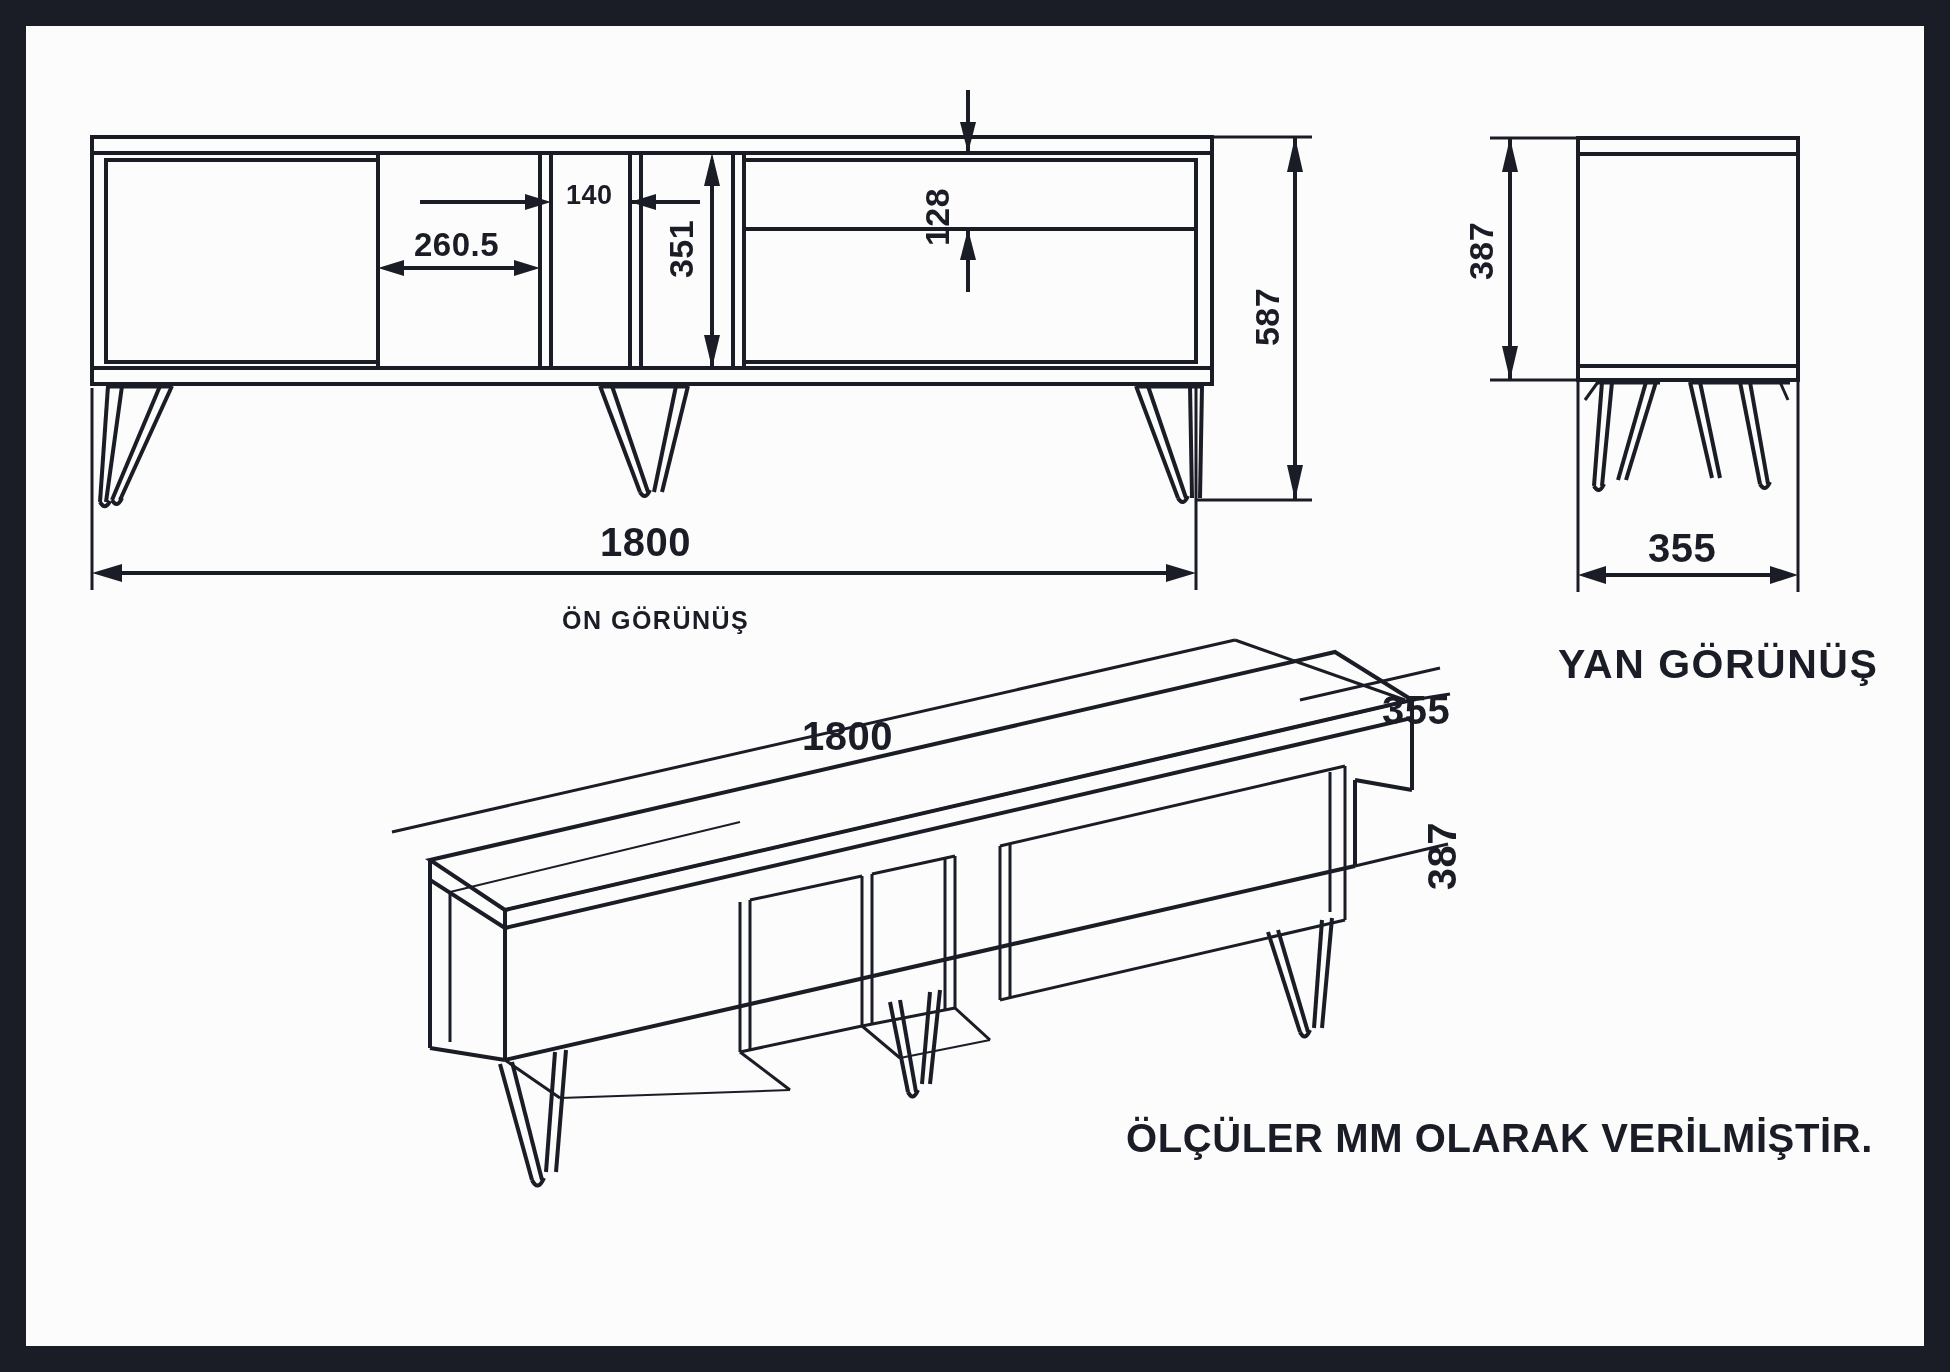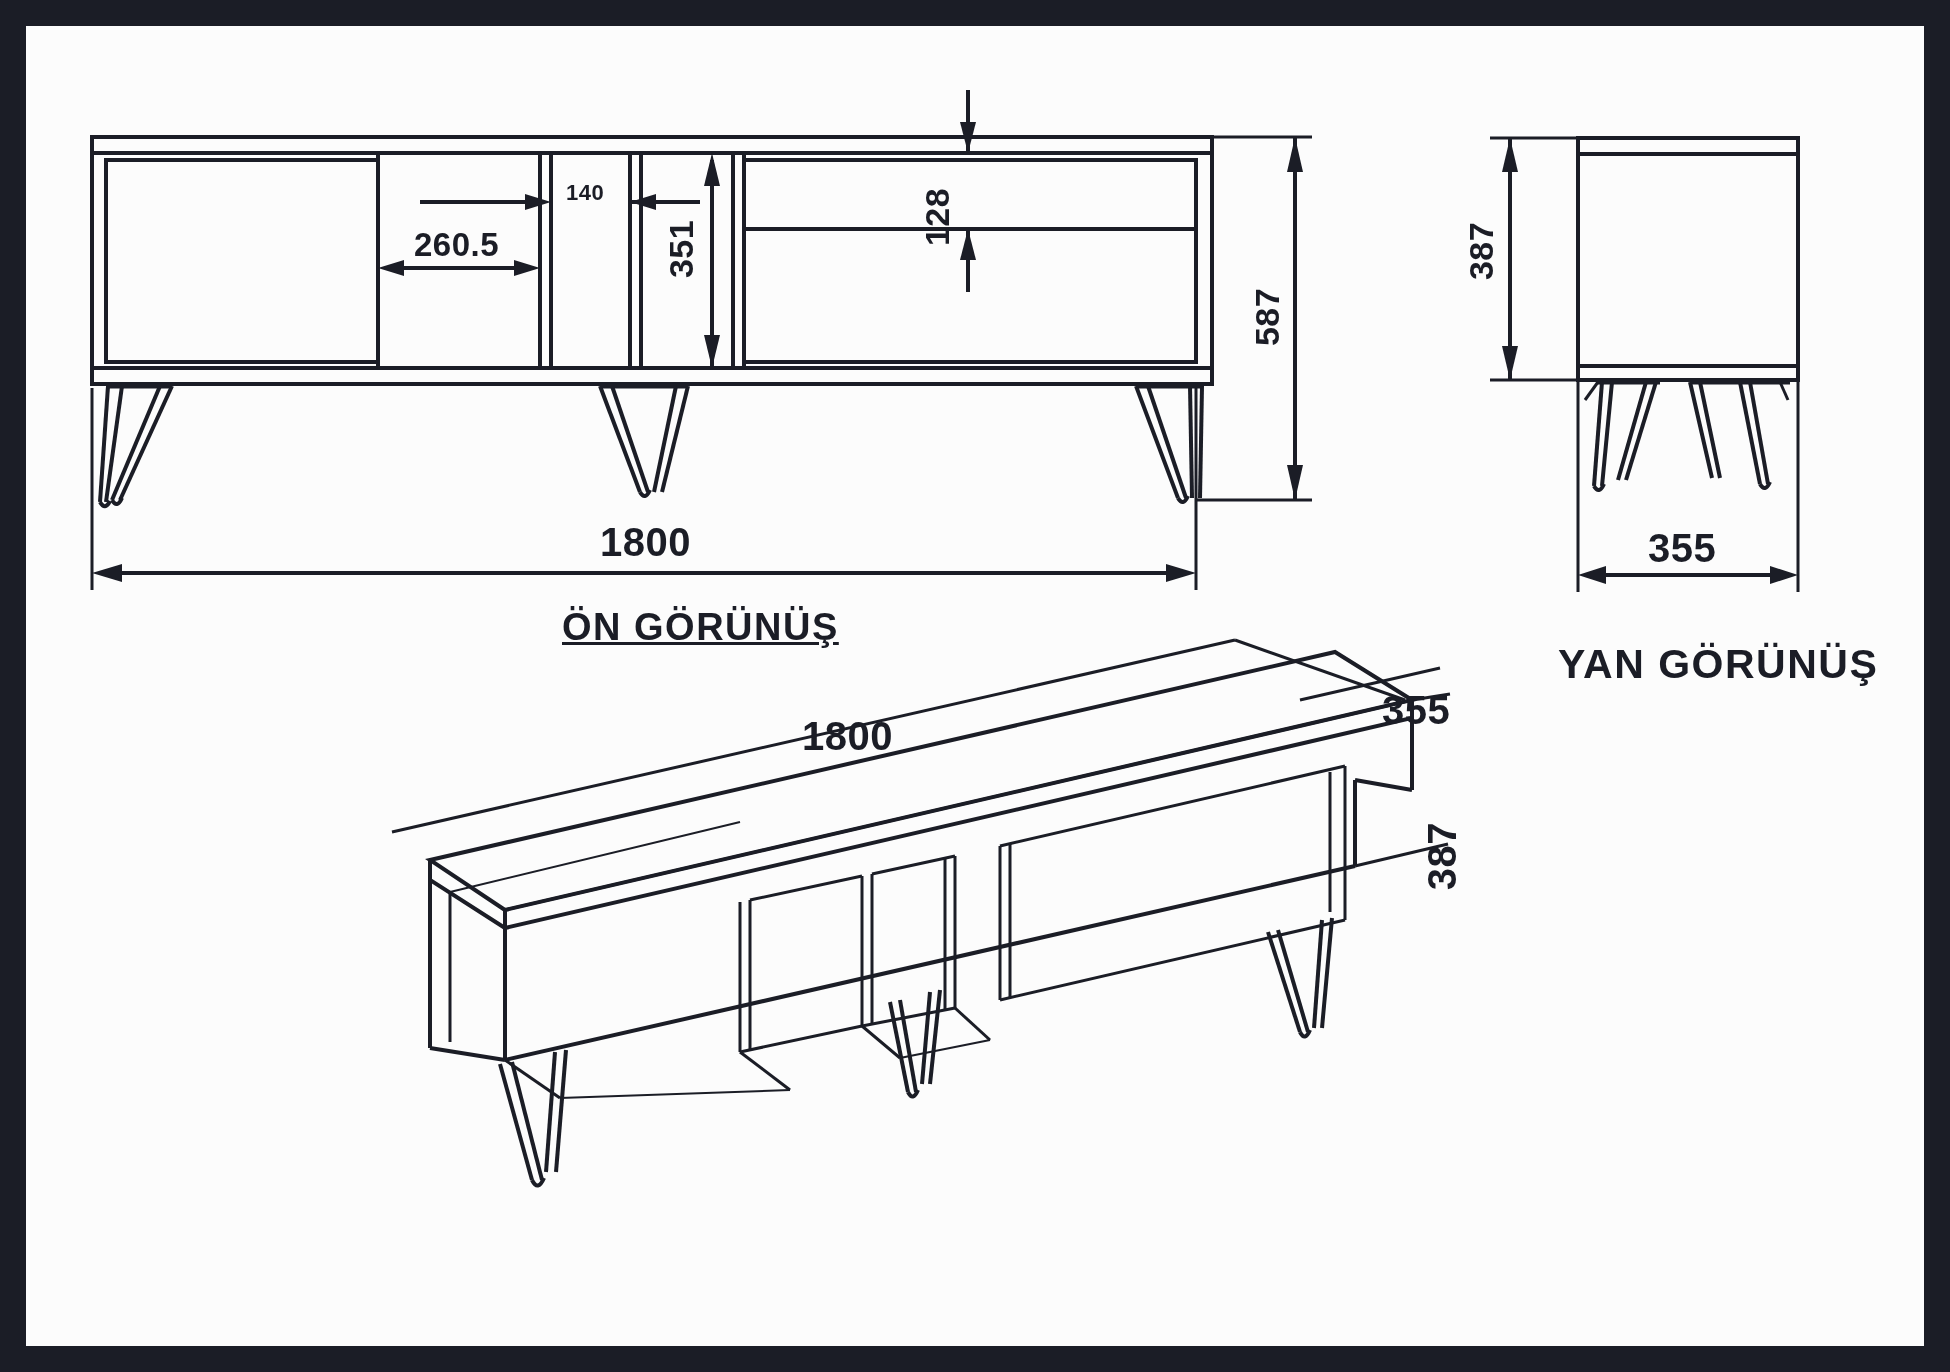--- a/index.html
+++ b/index.html
@@ -275,37 +275,38 @@
         <line x1="1300" y1="700" x2="1440" y2="668"></line>
 
         <line x1="1412" y1="700" x2="1450" y2="694"></line>
         <line x1="1355" y1="866" x2="1448" y2="844"></line>
       </g>
     </g>
   </svg>
 
   <div class="dim-label" style="left:414px; top:228px; font-size:33px;">260.5</div>
 
-  <div class="dim-label" style="left:566px; top:182px; font-size:22px;">140</div>
+  <div class="dim-label" style="left:566px; top:182px; font-size:27px;">140</div>
 
   <div class="dim-label vert" style="left:652px; top:232px; font-size:34px; transform:rotate(-90deg);">351</div>
 
   <div class="dim-label vert" style="left:908px; top:200px; font-size:34px; transform:rotate(-90deg);">128</div>
 
   <div class="dim-label vert" style="left:1238px; top:300px; font-size:34px; transform:rotate(-90deg);">587</div>
 
   <div class="dim-label" style="left:600px; top:522px; font-size:40px;">1800</div>
 
-  <div class="view-title" style="left:562px; top:608px; font-size:38px;text-decoration:underline;">ÖN GÖRÜNÜŞ</div>
+  <div class="view-title" style="left:562px; top:608px; font-size:25px;">ÖN GÖRÜNÜŞ</div>
 
   <div class="dim-label vert" style="left:1452px; top:234px; font-size:34px; transform:rotate(-90deg);">387</div>
 
   <div class="dim-label" style="left:1648px; top:528px; font-size:40px;">355</div>
 
   <div class="view-title" style="left:1558px; top:644px; font-size:41px;">YAN GÖRÜNÜŞ</div>
 
   <div class="dim-label" style="left:802px; top:716px; font-size:40px;">1800</div>
 
   <div class="dim-label" style="left:1382px; top:690px; font-size:40px;">355</div>
 
   <div class="dim-label vert" style="left:1408px; top:836px; font-size:40px; transform:rotate(-90deg);">387</div>
 
+  <div class="note" style="left:1126px; top:1118px; font-size:40px;">ÖLÇÜLER MM OLARAK VERİLMİŞTİR.</div>
 </div>
 
 </body></html>

